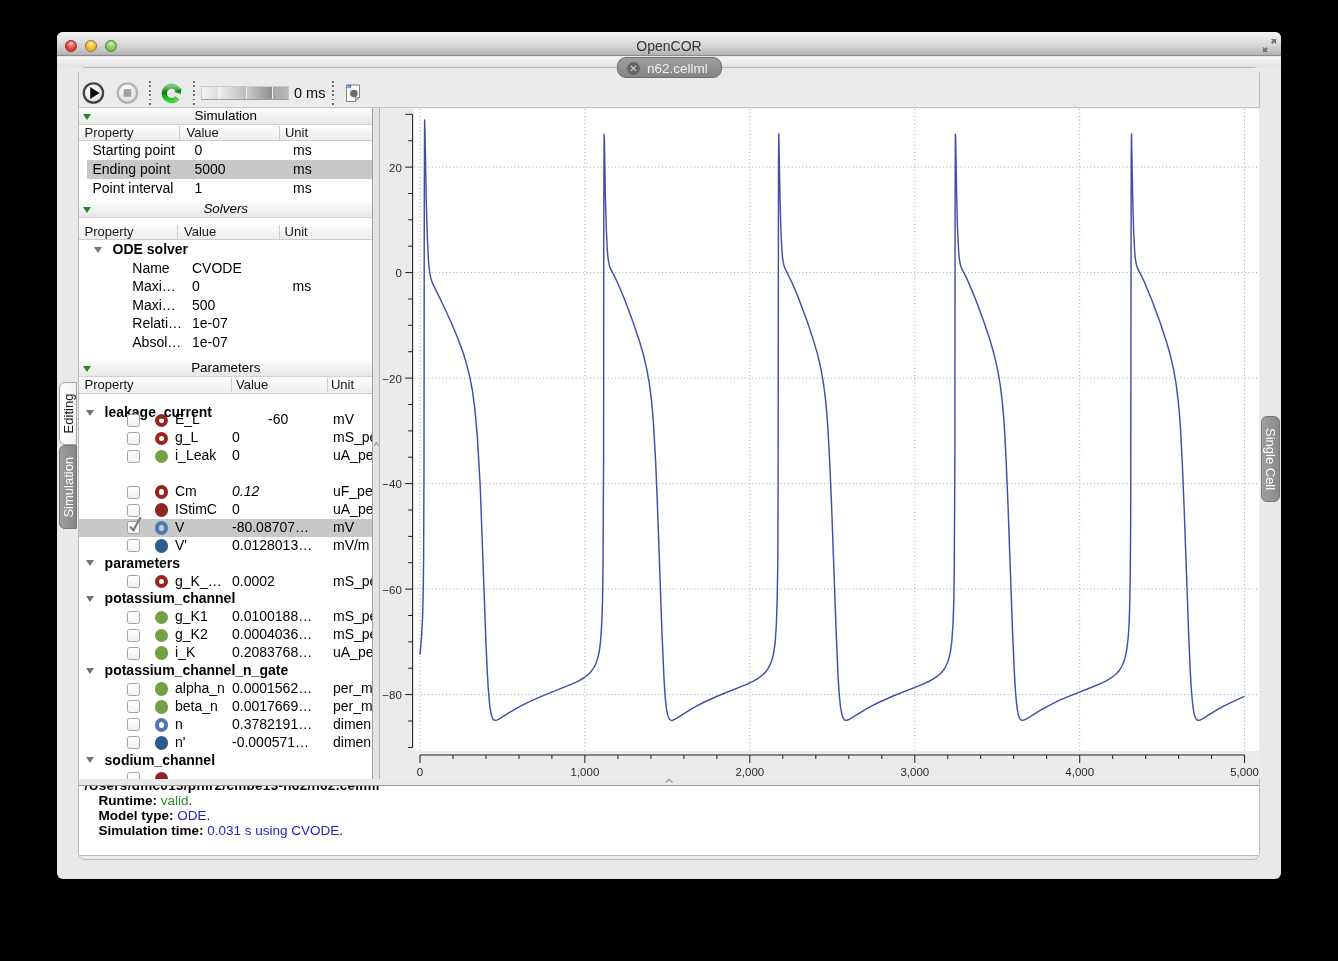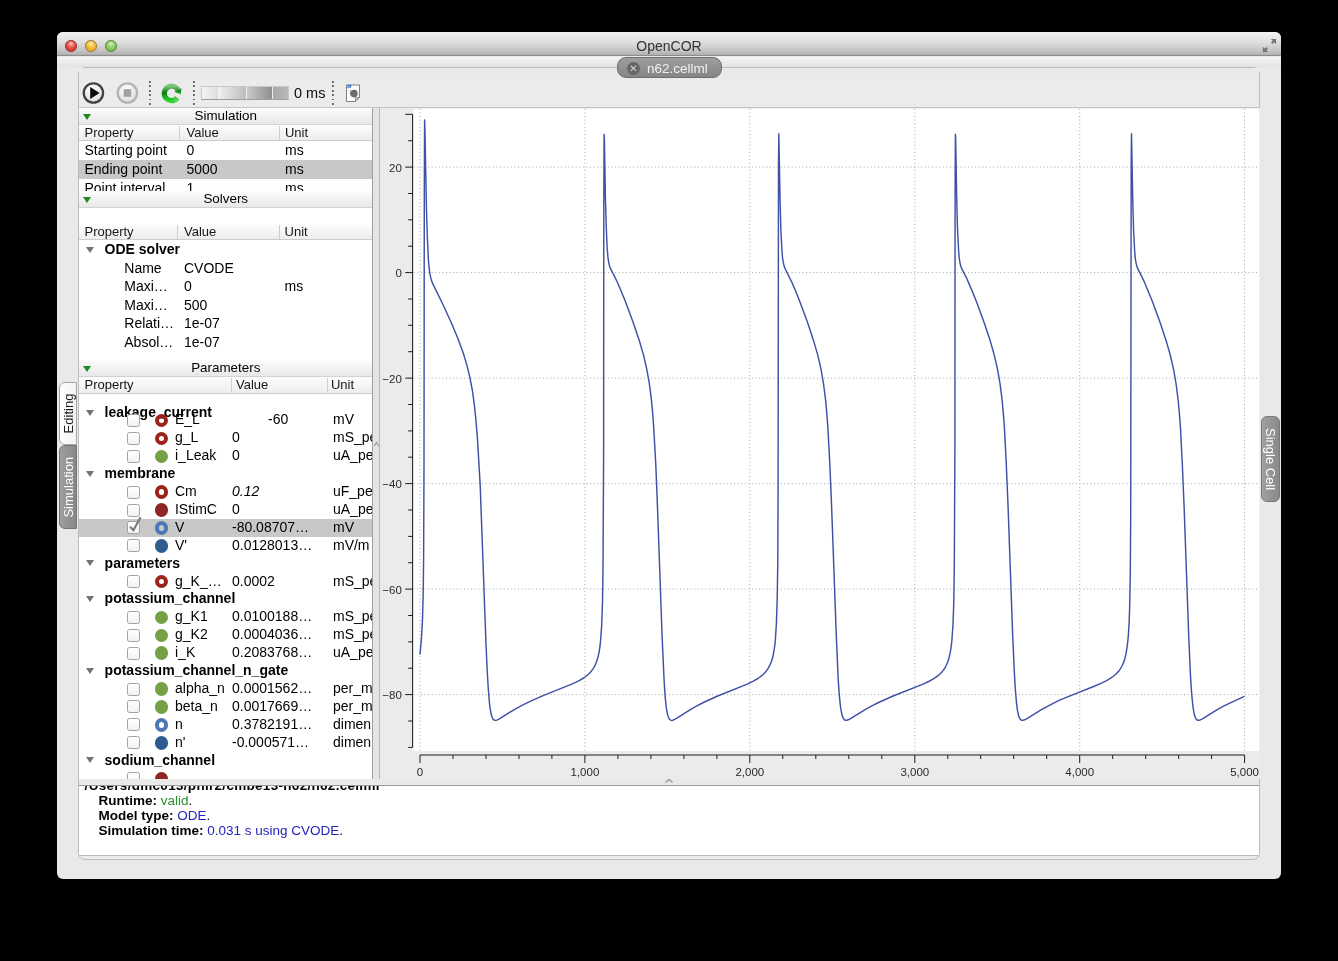--- a/index.html
+++ b/index.html
@@ -28,21 +28,21 @@
 #vsplit { position:absolute; left:314.6px; top:76.4px; width:8.1px; height:670.5px; background:#e4e4e4; border-left:1px solid #a0a0a0; border-right:1px solid #b6b6b6; }
 #chart { position:absolute; left:322.7px; top:76.4px; width:880.5px; height:670.5px; }
 #hsplit { position:absolute; left:22.4px; top:746.9px; width:1179.8px; height:5.6px; background:#e9e9e9; }
 #outpanel { position:absolute; left:22.4px; top:752.5px; width:1179.8px; height:71.5px; background:#fff; border-top:1px solid #9a9a9a; border-bottom:1px solid #bdbdbd; overflow:hidden; font-size:13.5px; color:#000; }
 
 .sechdr { position:absolute; left:0; width:292.7px; height:16.9px; background:linear-gradient(#fcfcfc,#e8e8e8); border-bottom:1px solid #d2d2d2; text-align:center; font-size:13.4px; color:#000; line-height:16px; }
 .tri-g { position:absolute; left:3.4px; top:5.6px; width:0; height:0; border-left:4.9px solid transparent; border-right:4.9px solid transparent; border-top:6.4px solid #1d8a1d; }
 .colhdr { position:absolute; left:0; width:292.7px; height:16.2px; background:linear-gradient(#fdfdfd,#ededed); border-bottom:1px solid #cdcdcd; font-size:13px; color:#161616; line-height:15.5px; }
 .colhdr span { position:absolute; top:0; }
 .colhdr i { position:absolute; top:1px; height:14px; width:1px; background:#cfcfcf; font-style:normal; }
-.row { position:absolute; left:0; width:292.7px; height:18.7px; font-size:14px; color:#000; line-height:18.7px; }
+.row { position:absolute; left:8px; width:292.7px; height:18.7px; font-size:14px; color:#000; line-height:18.7px; }
 .row span { position:absolute; top:0; white-space:pre; }
 .sel { background:#c8c8c8; }
 .trow { position:absolute; left:0; width:292.7px; height:17.9px; font-size:14px; color:#000; line-height:17.9px; }
 .trow span { position:absolute; top:0; white-space:pre; }
 .trow b, .row b { font-weight:bold; }
 .tri-d { position:absolute; left:7px; top:6.2px; width:0; height:0; border-left:4.6px solid transparent; border-right:4.6px solid transparent; border-top:6px solid #737373; }
 .cb { position:absolute; left:47.2px; top:2.6px; width:13px; height:13px; border:1px solid #a2a2a2; border-radius:2.5px; background:linear-gradient(#ffffff,#f2f2f2); }
 .dot { position:absolute; left:75.4px; top:2.3px; width:13.6px; height:13.6px; border-radius:50%; }
 
 .vtab { position:absolute; font-size:13px; text-align:center; }
@@ -143,21 +143,21 @@
     <div class="row sel" style="top:51.8px;height:18.7px;line-height:18.7px;">
           <span style="left:5.1px;">Ending point</span>
           <span style="left:107.1px;">5000</span>
           <span style="left:205.6px;">ms</span>
         </div>
     <div class="row" style="top:70.5px;height:18.7px;line-height:18.7px;">
           <span style="left:5.1px;">Point interval</span>
           <span style="left:107.1px;">1</span>
           <span style="left:205.6px;">ms</span>
         </div>
-    <div class="sechdr" style="top:83px;"><div class="tri-g"></div>Solvers</div>
+    <div class="sechdr" style="top:93px;font-style:italic;"><div class="tri-g"></div>Solvers</div>
     <div class="colhdr" style="top:115.8px;">
           <span style="left:5.1px;">Property</span>
           <span style="left:104.6px;">Value</span>
           <span style="left:205.2px;">Unit</span>
           <i style="left:97.9px;"></i>
           <i style="left:199.5px;"></i>
         </div>
     <div class="row" style="top:132px;height:18.5px;line-height:18.5px;">
           <div class="tri-d"></div>
           <b style="position:absolute;left:25.2px;">ODE solver</b>
@@ -208,24 +208,20 @@
           <span style="left:95.6px;">g_L</span>
           <span style="left:152.6px;">0</span>
           <span style="left:253.6px;">mS_pe</span>
         </div>
     <div class="trow" style="top:338.9px;">
           <div class="cb"></div>
           <div class="dot" style="border:2px solid #73a144;background:#73a144;"></div>
           <span style="left:95.6px;">i_Leak</span>
           <span style="left:152.6px;">0</span>
           <span style="left:253.6px;">uA_pe</span>
-        </div>
-    <div class="trow" style="top:356.8px;">
-          <div class="tri-d" style="top:5.8px;"></div>
-          <b style="position:absolute;left:25.2px;">membrane</b>
         </div>
     <div class="trow" style="top:374.7px;">
           <div class="cb"></div>
           <div class="dot" style="border:4.2px solid #9c231b;background:transparent;"></div>
           <span style="left:95.6px;">Cm</span>
           <span style="left:152.6px;font-style:italic;">0.12</span>
           <span style="left:253.6px;">uF_pe</span>
         </div>
     <div class="trow" style="top:392.6px;">
           <div class="cb"></div>

